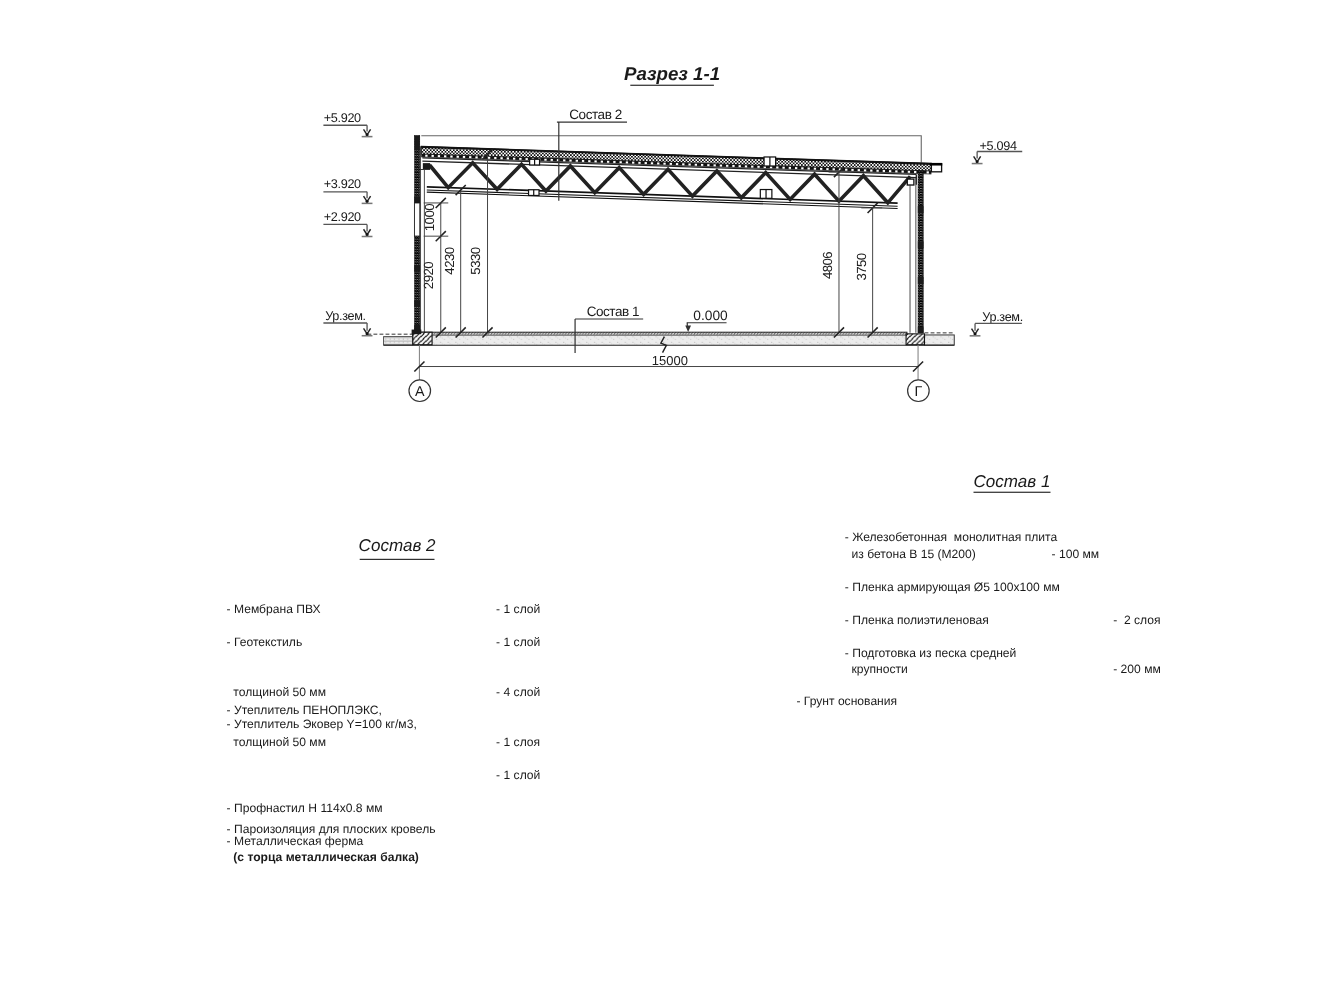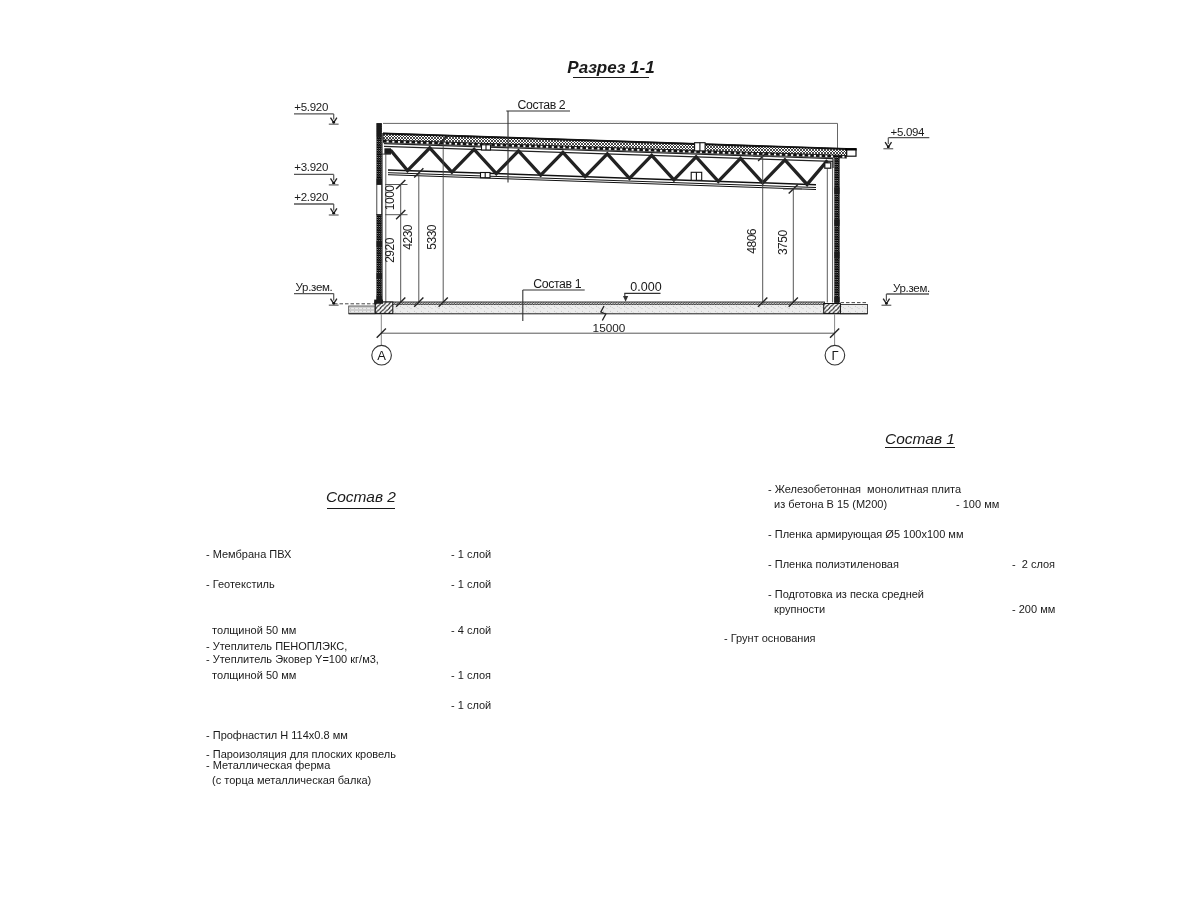--- a/index.html
+++ b/index.html
@@ -231,21 +231,21 @@
 <div class="abs list" style="left:206px;top:607px;margin-top:32px;">- Утеплитель ПЕНОПЛЭКС,</div>
 <div class="abs list" style="left:206px;top:623px;">&nbsp;&nbsp;толщиной 50 мм</div>
 <div class="abs list" style="left:451px;top:623px;">- 4 слой</div>
 <div class="abs list" style="left:206px;top:652px;">- Утеплитель Эковер Y=100 кг/м3,</div>
 <div class="abs list" style="left:206px;top:668px;">&nbsp;&nbsp;толщиной 50 мм</div>
 <div class="abs list" style="left:451px;top:668px;">- 1 слоя</div>
 <div class="abs list" style="left:206px;top:716px;margin-top:31px;">- Пароизоляция для плоских кровель</div>
 <div class="abs list" style="left:451px;top:698px;">- 1 слой</div>
 <div class="abs list" style="left:206px;top:728px;">- Профнастил Н 114х0.8 мм</div>
 <div class="abs list" style="left:206px;top:758px;">- Металлическая ферма</div>
-<div class="abs list" style="left:206px;top:773px;">&nbsp;&nbsp;(с торца металлическая балка)</div>
+<div class="abs list" style="left:206px;top:773px;font-weight:bold;">&nbsp;&nbsp;(с торца металлическая балка)</div>
 
 <div class="abs list" style="left:768px;top:481.5px;">- Железобетонная  монолитная плита</div>
 <div class="abs list" style="left:768px;top:496.5px;">&nbsp;&nbsp;из бетона В 15 (М200)</div>
 <div class="abs list" style="left:956px;top:496.5px;">- 100 мм</div>
 <div class="abs list" style="left:768px;top:526.5px;">- Пленка армирующая Ø5 100х100 мм</div>
 <div class="abs list" style="left:768px;top:556.5px;">- Пленка полиэтиленовая</div>
 <div class="abs list" style="left:1012px;top:556.5px;">-  2 слоя</div>
 <div class="abs list" style="left:768px;top:586.5px;">- Подготовка из песка средней</div>
 <div class="abs list" style="left:768px;top:601.5px;">&nbsp;&nbsp;крупности</div>
 <div class="abs list" style="left:1012px;top:601.5px;">- 200 мм</div>

